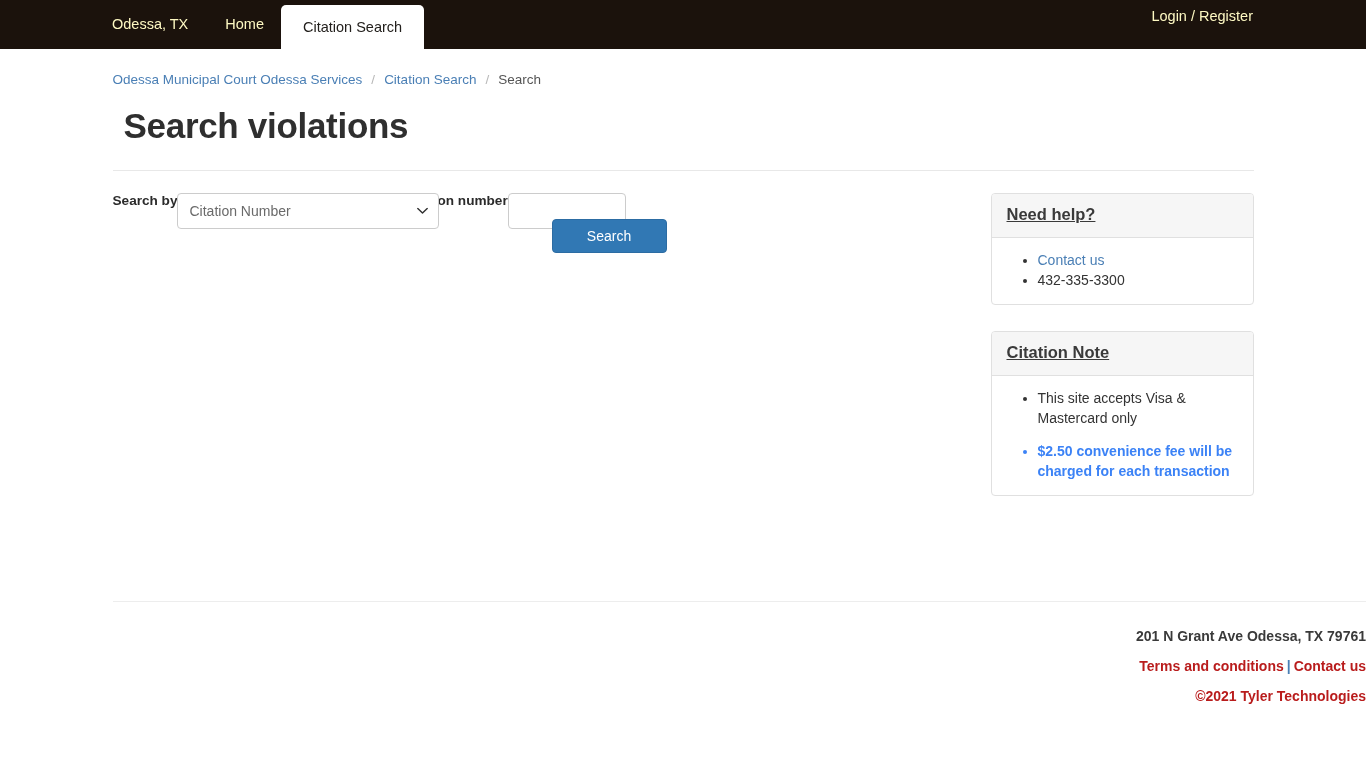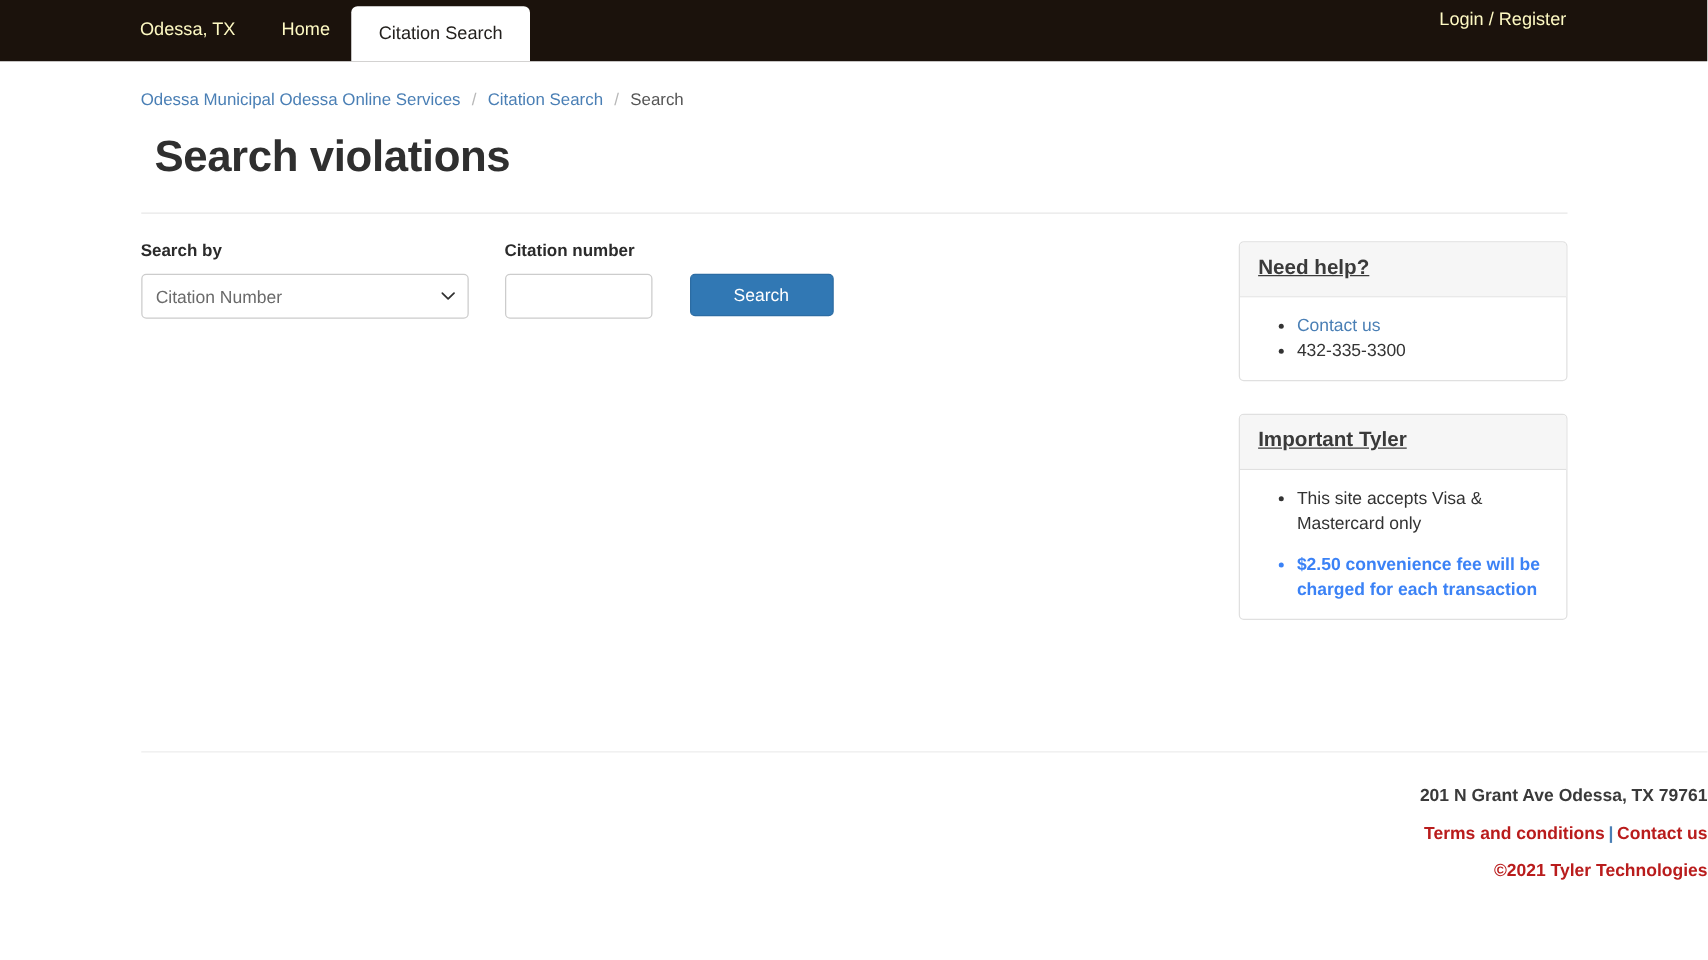--- a/index.html
+++ b/index.html
@@ -110,21 +110,21 @@
     padding-top: 22px;
   }
   .form-col { width: 878px; flex: 0 0 878px; }
   .side-col { width: 263px; flex: 0 0 263px; }
 
   .form-fields {
     display: flex;
     align-items: flex-start;
     gap: 0;
   }
-  .field-group { display: flex; flex-direction: column; }
+  .field-group { display: flex; }
   .field-group.search-by { width: 262px; margin-right: 29px; }
   .field-group.citation { width: 118px; margin-right: 30px; }
 
   .field-label {
     font-size: 13.6px;
     font-weight: bold;
     color: #2b2b2b;
     margin-bottom: 9px;
     line-height: 1.2;
     white-space: nowrap;
@@ -272,21 +272,21 @@
     <a class="nav-item active">Citation Search</a>
   </div>
   <div class="nav-right">
     <a class="nav-item">Login / Register</a>
   </div>
 </div>
 
 <div class="container">
 
   <nav class="breadcrumb">
-    <a>Odessa Municipal Odessa Online Services</a>
+    <a>Odessa Municipal Court Odessa Services</a>
     <span class="sep">/</span>
     <a>Citation Search</a>
     <span class="sep">/</span>
     <span class="current">Search</span>
   </nav>
 
   <h1 class="page-title">Search violations</h1>
   <hr class="title-rule">
 
   <div class="main-row">
@@ -325,21 +325,21 @@
         <div class="panel-body">
           <ul>
             <li><a>Contact us</a></li>
             <li>432-335-3300</li>
           </ul>
         </div>
       </div>
 
       <div class="panel">
         <div class="panel-heading">
-          <h3 class="panel-title">Important Tyler</h3>
+          <h3 class="panel-title">Citation Note</h3>
         </div>
         <div class="panel-body">
           <ul>
             <li>This site accepts Visa &amp; Mastercard only</li>
             <li class="alert-note">$2.50 convenience fee will be charged for each transaction</li>
           </ul>
         </div>
       </div>
 
     </div>

